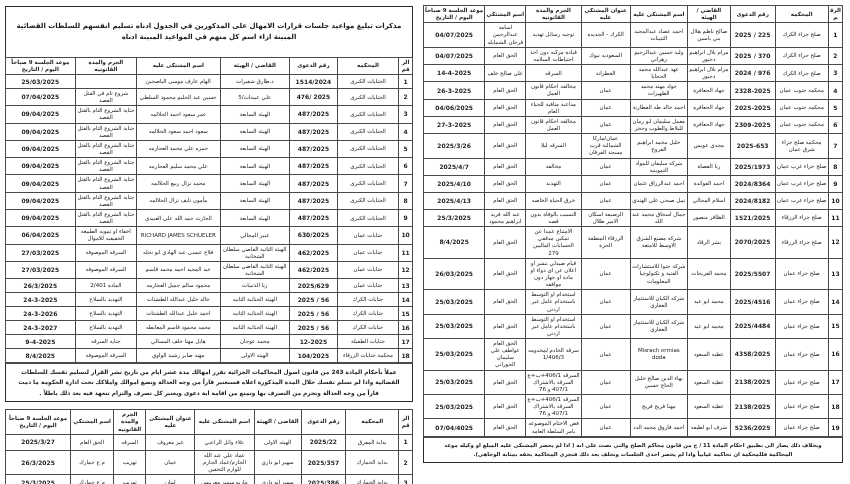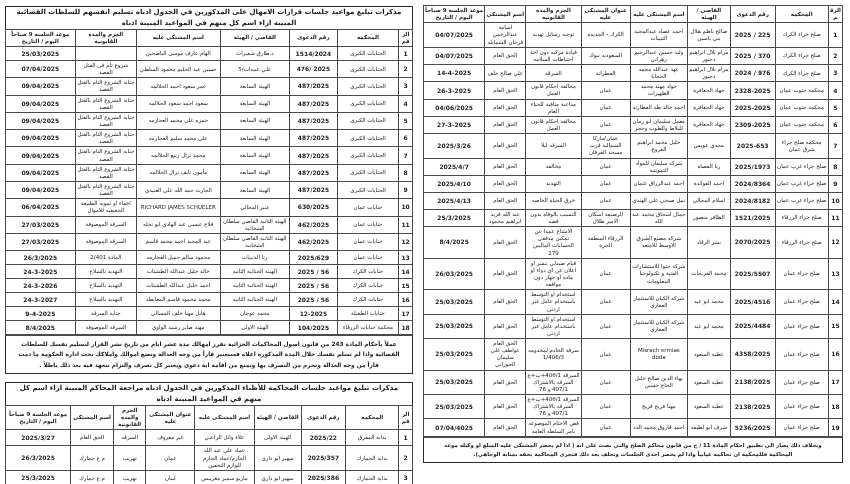--- a/index.html
+++ b/index.html
@@ -11,21 +11,21 @@
   .sheet{
     display:flex;flex-direction:row;gap:10px;
     padding:6px 7px 0 5px;direction:rtl;box-sizing:border-box;width:850px;
   }
   .col{display:flex;flex-direction:column;}
   .col-right{width:420px;flex:0 0 420px;}
   .col-left{width:408px;flex:0 0 408px;}
   .heading-box{
     border:1.2px solid #2b2b2b;background:#fff;
     font-weight:bold;text-align:center;
-    font-size:7px;line-height:1.55;padding:0 6px;
+    font-size:7px;line-height:1.55;padding:14px 6px;
   }
   table{
     border-collapse:collapse;table-layout:fixed;width:100%;
     background:#fff;direction:rtl;margin-top:-1px;
   }
   th,td{
     border:1px solid #4a4a4a;
     font-size:5.5px;padding:1px 1px;text-align:center;vertical-align:middle;
     word-wrap:break-word;overflow-wrap:break-word;line-height:1.3;
   }
@@ -474,21 +474,20 @@
             <td>104/2025</td>
             <td>الهيئة الاولى</td>
             <td>مهند صابر رشيد الواوي</td>
             <td>السرقة الموصوفة</td>
             <td>8/4/2025</td>
           </tr>
         </tbody>
       </table>
     <div class="note-box">عملاً بأحكام المادة 243 من قانون اصول المحاكمات الجزائية تقرر امهالك مدة عشر ايام من تاريخ نشر القرار لتسليم نفسك للسلطات القضائية واذا لم تسلم نفسك خلال المدة المذكورة اعلاه فستعتبر فاراً من وجه العدالة وتضع اموالك واملاكك تحت ادارة الحكومة ما دمت فاراً من وجه العدالة وتحرم من التصرف بها وتمنع من اقامة اية دعوى ويعتبر كل تصرف والتزام تتعهد فيه بعد ذلك باطلاً .</div>
     <div class="gap"></div>
-    <div class="heading-box">مذكرات تبليغ مواعيد جلسات المحاكمة للأظناء المذكورين في الجدول ادناه مراجعة المحاكم المبينة ازاء اسم كل منهم في المواعيد المبينة ادناه</div>
     <table class="t-bottom">
         <colgroup>
           <col style="width: 3.4%;">
           <col style="width: 13%;">
           <col style="width: 11%;">
           <col style="width: 11.5%;">
           <col style="width: 14.6%;">
           <col style="width: 12%;">
           <col style="width: 8%;">
           <col style="width: 10.5%;">

